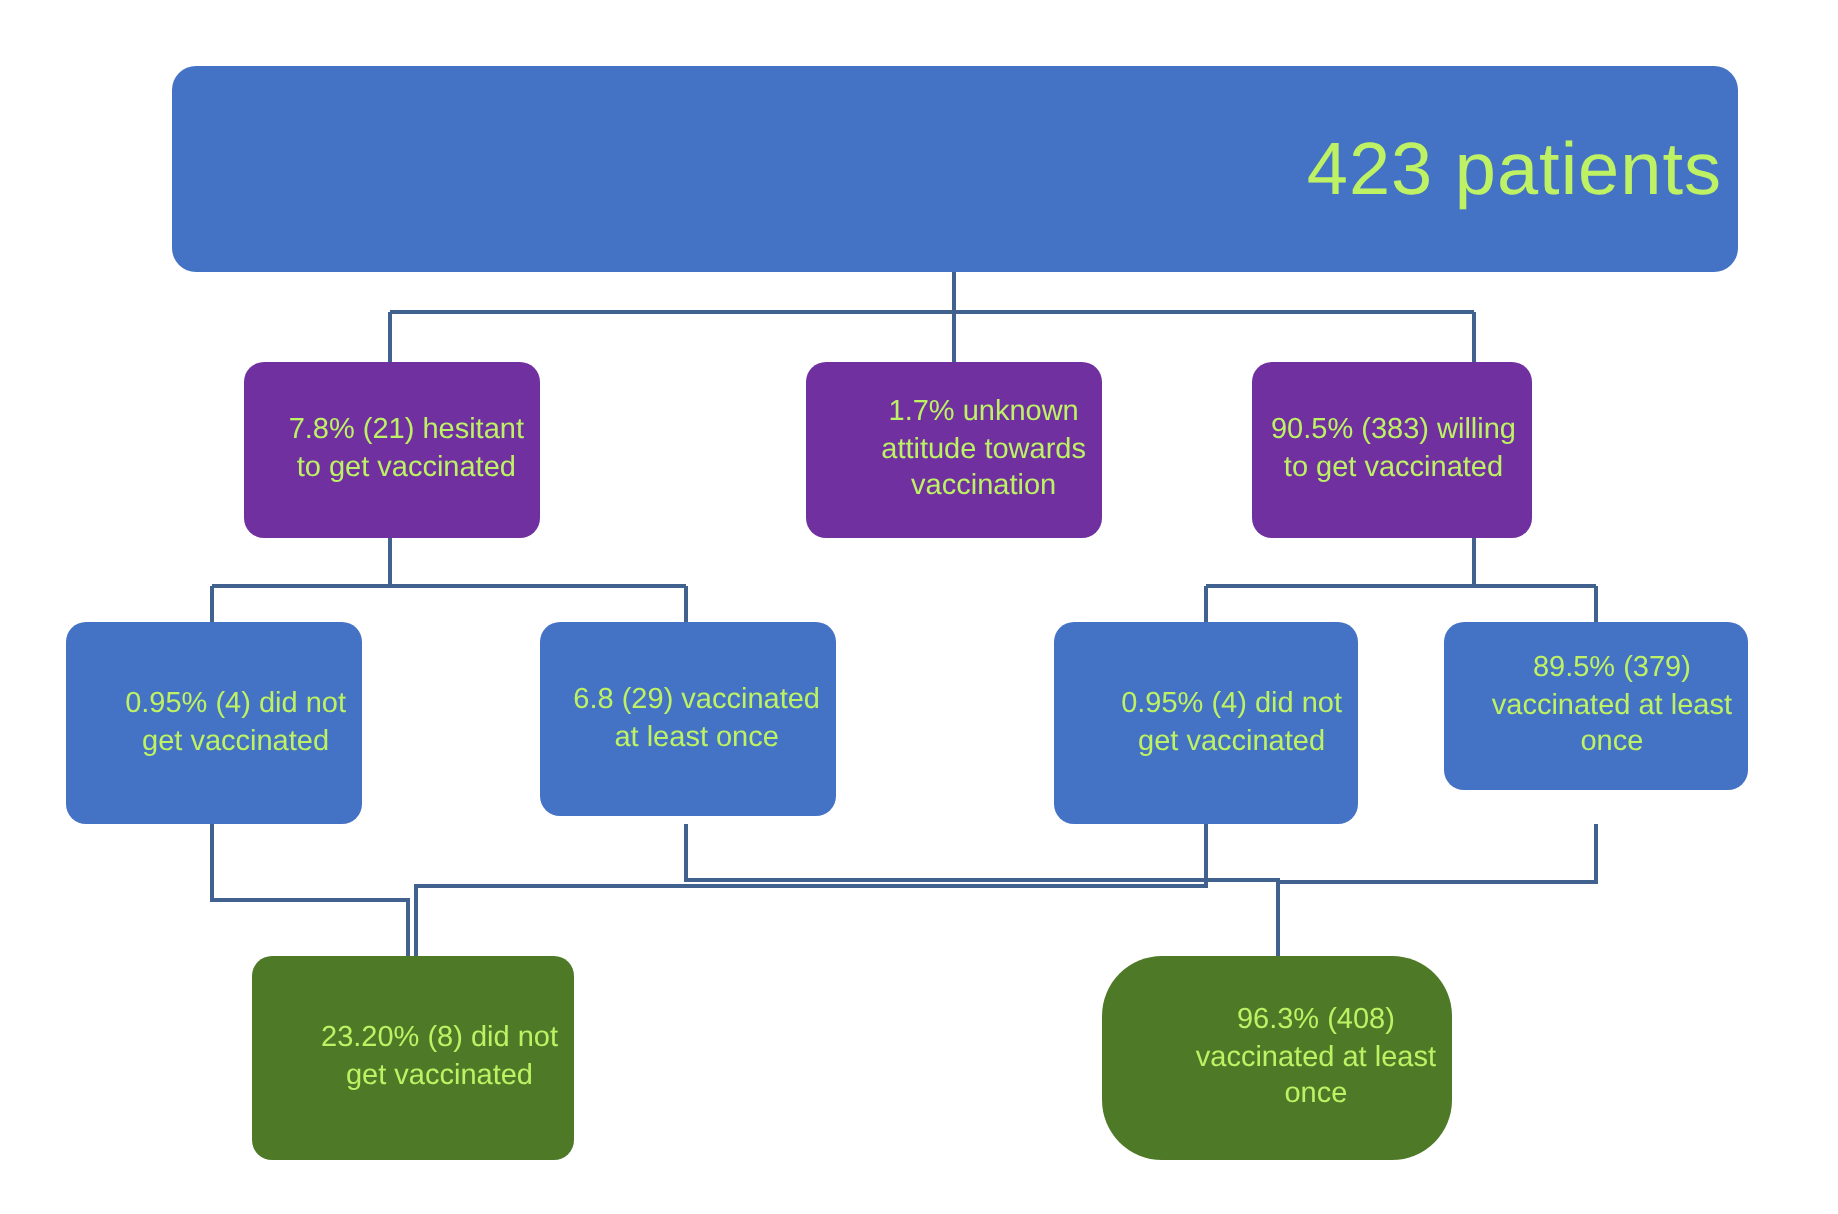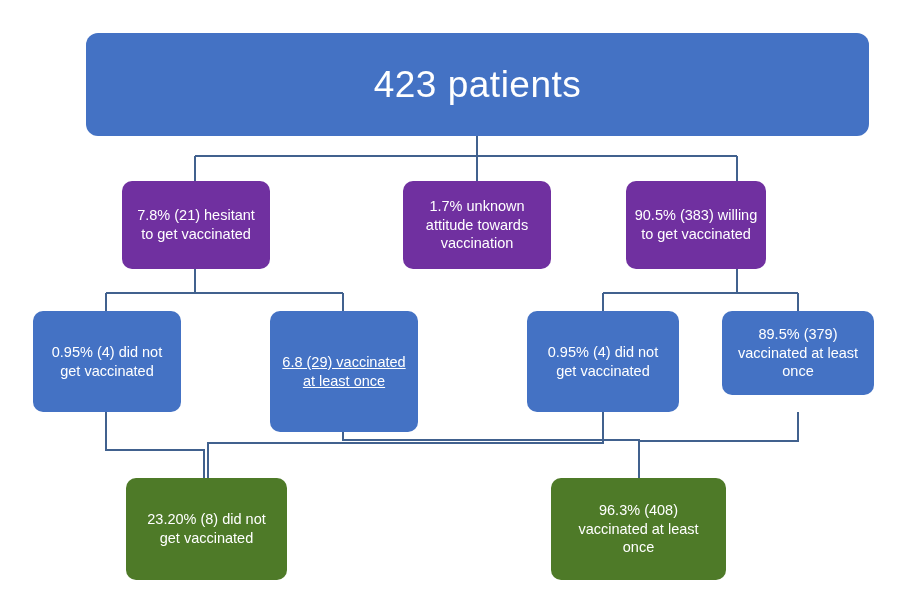--- a/index.html
+++ b/index.html
@@ -23,23 +23,23 @@
     top: 0;
     width: 919px;
     height: 607px;
     pointer-events: none;
   }
   .node {
     position: absolute;
     box-sizing: border-box;
     display: flex;
     align-items: center;
-    justify-content: center;
+    justify-content: flex-end;
     text-align: center;
-    color: #ffffff;
+    color: #bef264;
     border-radius: 10px;
     padding: 4px 8px;
     line-height: 1.28;
     z-index: 2;
   }
   .node-root {
     border-radius: 12px;
     font-size: 37px;
     letter-spacing: 0.5px;
   }
@@ -106,40 +106,40 @@
   <div class="node node-level2" style="left:626px; top:181px; width:140px; height:88px; background:#7030A0;">
     <span class="node-text">90.5% (383) willing
 to get vaccinated</span>
   </div>
 
   <div class="node node-level3" style="left:33px; top:311px; width:148px; height:101px; background:#4472C4;">
     <span class="node-text">0.95% (4) did not
 get vaccinated</span>
   </div>
 
-  <div class="node node-level3" style="left:270px; top:311px; width:148px; height:121px; background:#4472C4;text-decoration:underline;">
+  <div class="node node-level3" style="left:270px; top:311px; width:148px; height:97px; background:#4472C4;">
     <span class="node-text">6.8 (29) vaccinated
 at least once</span>
   </div>
 
   <div class="node node-level3" style="left:527px; top:311px; width:152px; height:101px; background:#4472C4;">
     <span class="node-text">0.95% (4) did not
 get vaccinated</span>
   </div>
 
   <div class="node node-level3" style="left:722px; top:311px; width:152px; height:84px; background:#4472C4;">
     <span class="node-text">89.5% (379)
 vaccinated at least
 once</span>
   </div>
 
   <div class="node node-level4" style="left:126px; top:478px; width:161px; height:102px; background:#4E7A28;">
     <span class="node-text">23.20% (8) did not
 get vaccinated</span>
   </div>
 
-  <div class="node node-level4" style="left:551px; top:478px; width:175px; height:102px; background:#4E7A28;">
+  <div class="node node-level4" style="left:551px; top:478px; width:175px; height:102px; background:#4E7A28;border-radius:30px;">
     <span class="node-text">96.3%  (408)
 vaccinated at least
 once</span>
   </div>
 
 </div>
 
 </body></html>

